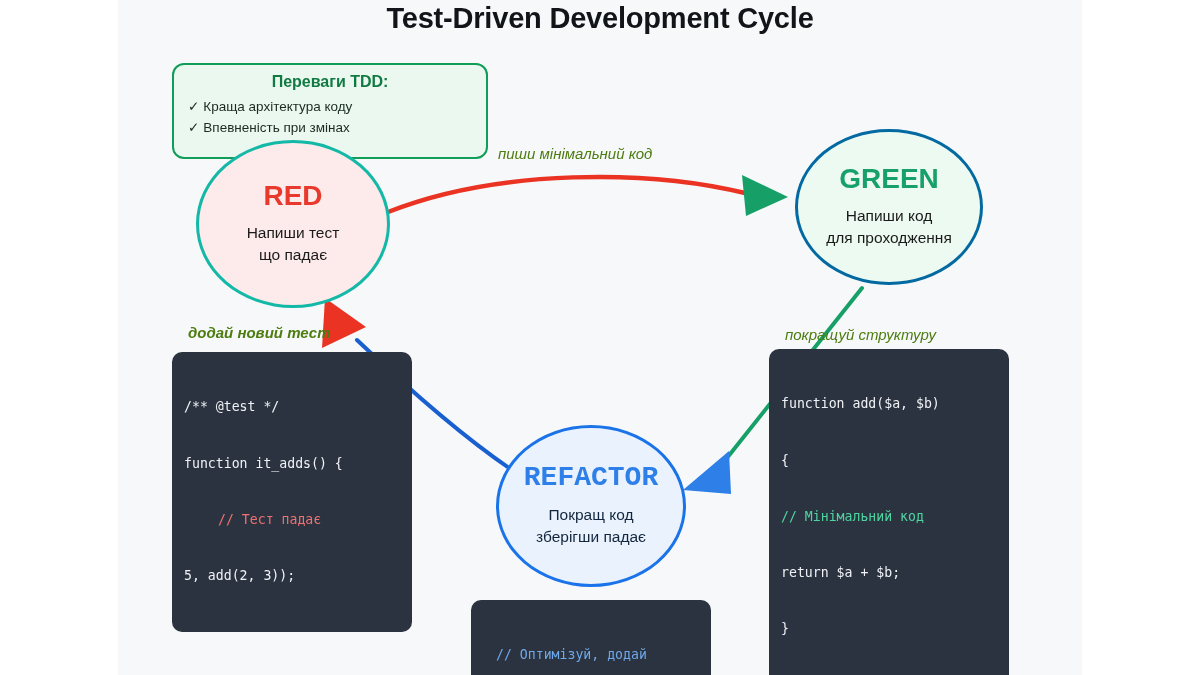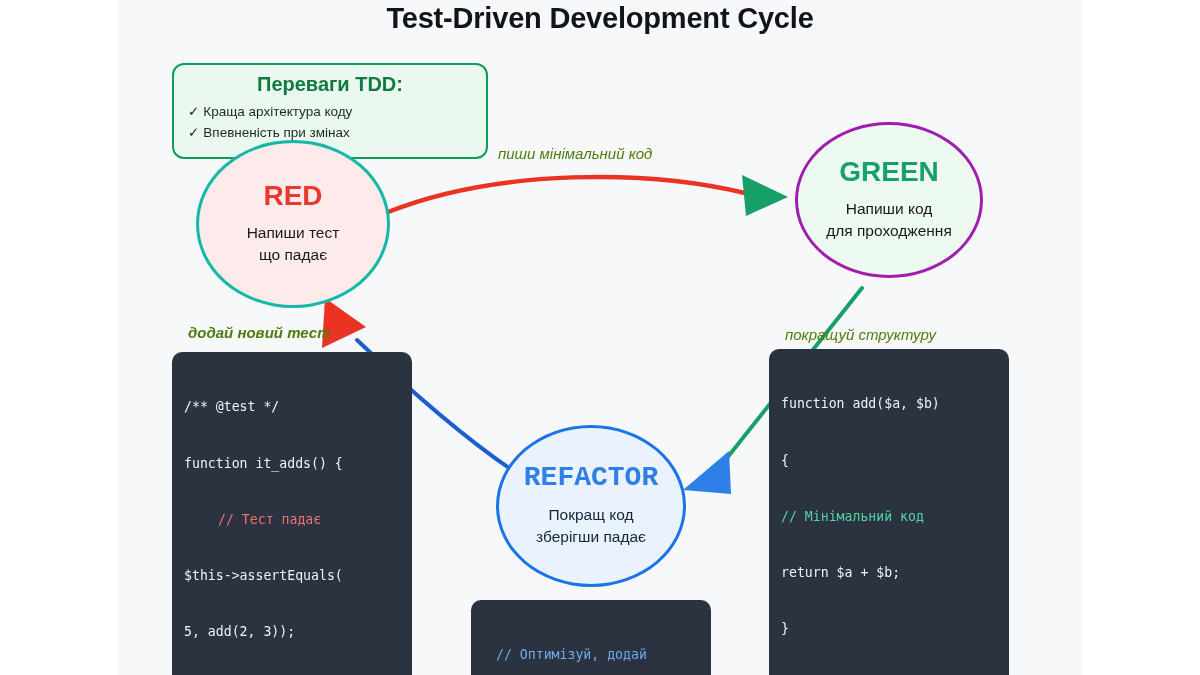--- a/index.html
+++ b/index.html
@@ -59,21 +59,21 @@
     width: 316px;
     height: 96px;
     background: #eaf8ef;
     border: 2px solid #0f9d58;
     border-radius: 12px;
     box-sizing: border-box;
     padding: 8px 14px 0 14px;
   }
   #benefits-title {
     text-align: center;
-    font-size: 20px;
+    font-size: 16px;
     font-weight: bold;
     color: #107a42;
     margin-bottom: 6px;
   }
   .benefit-item {
     font-size: 13.5px;
     color: #1b2b21;
     line-height: 1.55;
     white-space: nowrap;
   }
@@ -105,24 +105,24 @@
   #circle-red {
     left: 196px; top: 140px;
     width: 194px; height: 168px;
     background: #fdeaea;
     border: 3px solid #14b8a6;
   }
   #circle-red .circle-title { color: #e8392c; }
   #circle-red .circle-line  { color: #1a1a1a; }
 
   #circle-green {
-    left: 795px; top: 122px;
+    left: 795px; top: 129px;
     width: 188px; height: 156px;
     background: #edfaf2;
-    border: 3px solid #a21caf;
+    border: 3px solid #0369a1;
   }
   #circle-green .circle-title { color: #18a06a; }
   #circle-green .circle-line  { color: #1a1a1a; }
 
   #circle-refactor {
     left: 496px; top: 425px;
     width: 190px; height: 162px;
     background: #e9f2fd;
     border: 3px solid #1a73e8;
   }
@@ -221,21 +221,20 @@
     </div>
 
     <div class="arrow-label" id="label-top">пиши мінімальний код</div>
     <div class="arrow-label" id="label-right">покращуй структуру</div>
     <div class="arrow-label" id="label-left">додай новий тест</div>
 
     <div class="code-block" id="code-left">
       <div class="c-plain">/** @test */</div>
       <div class="c-plain">function it_adds() {</div>
       <div class="c-red">// Тест падає</div>
-      <div class="c-plain">$this-&gt;assertEquals(</div>
       <div class="c-plain">5, add(2, 3));</div>
     </div>
 
     <div class="code-block" id="code-right">
       <div class="c-plain">function add($a, $b)</div>
       <div class="c-plain">{</div>
       <div class="c-green">// Мінімальний код</div>
       <div class="c-plain">return $a + $b;</div>
       <div class="c-plain">}</div>
     </div>

